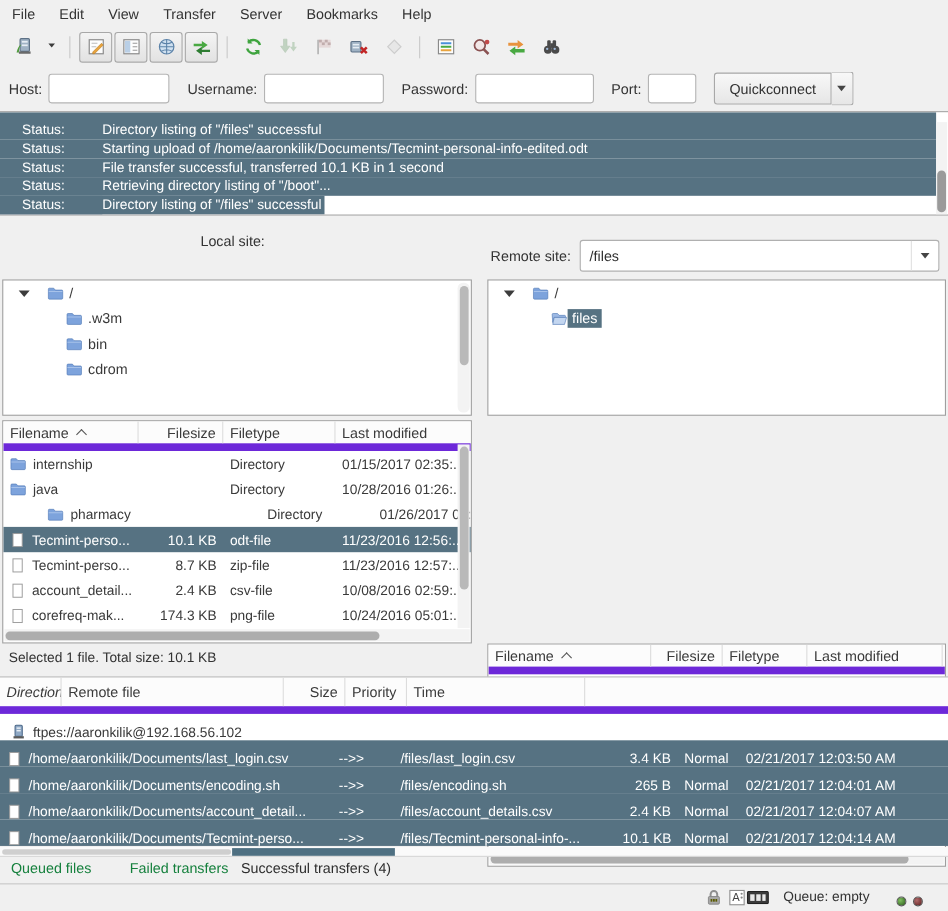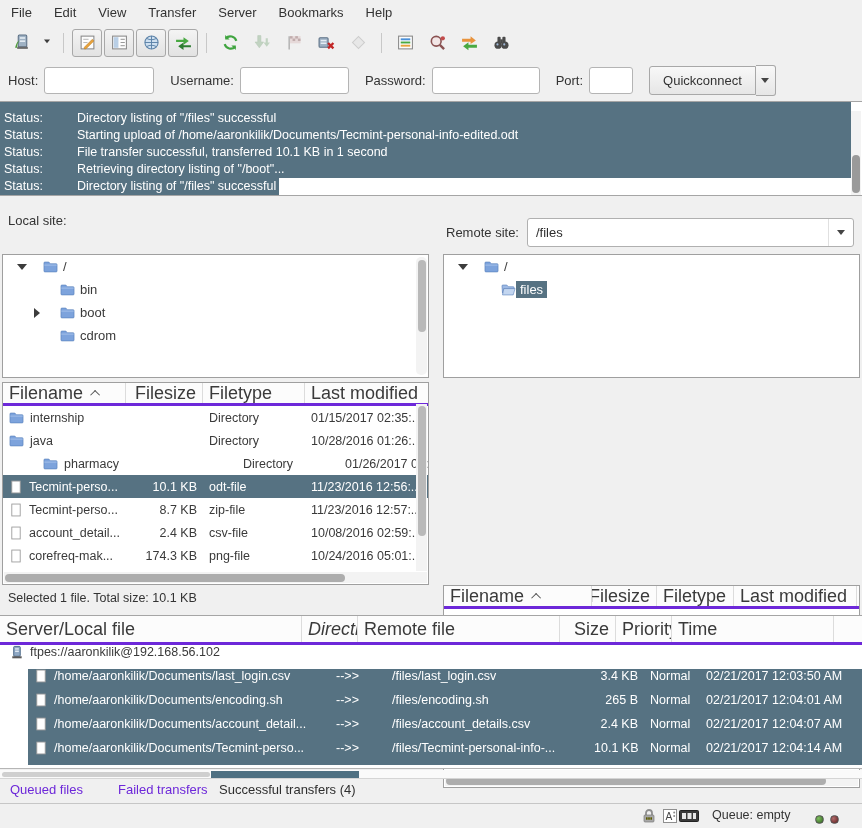--- a/index.html
+++ b/index.html
@@ -25,21 +25,21 @@
   #quickbar{left:0;top:59px;width:862px;height:42px;display:flex;align-items:center;padding-left:8px;box-sizing:border-box;background:#f0f0f0;}
   .qc-label{margin-right:6px;color:#333;}
   .qc-input{border:1px solid #b4b4b4;border-radius:3px;background:#fff;height:25px;margin-right:16px;outline:none;padding:0 6px;font:inherit;box-sizing:content-box;}
   #qc-host{width:96px;} #qc-user{width:95px;} #qc-pass{width:94px;} #qc-port{width:30px;}
   .qc-btn{height:29px;border:1px solid #a8a8a8;border-radius:3px 0 0 3px;background:linear-gradient(#f8f8f8,#e6e6e6);padding:0 13px;font:inherit;color:#333;}
   .qc-drop{height:29px;width:19px;border:1px solid #a8a8a8;border-left:none;border-radius:0 3px 3px 0;background:linear-gradient(#f8f8f8,#e6e6e6);display:flex;align-items:center;justify-content:center;}
   
   #logpanel{left:0;top:101px;width:862px;height:95px;background:#fff;border-top:1px solid #a5a5a5;border-bottom:1px solid #a5a5a5;box-sizing:border-box;overflow:hidden;}
   .log-clip{height:8px;background:#567282;margin-right:11px;}
   .log-line{height:17px;line-height:17px;background:#567282;color:#fff;font-size:12.5px;white-space:nowrap;margin-right:11px;display:flex;}
-  .log-line .lbl{width:73px;padding-left:4px;flex:none;}
+  .log-line .lbl{width:73px;padding-left:20px;flex:none;}
   .log-line.fit{background:transparent;margin-right:0;}
   .log-line.fit .hl{background:#567282;display:inline-flex;}
   .log-line.fit .lbl{background:#567282;}
   .log-vscroll{position:absolute;right:1px;top:9px;width:10px;height:84px;background:#f3f3f3;}
   .log-vscroll .thumb{position:absolute;left:1px;width:8px;top:44px;height:38px;background:#9a9a9a;border-radius:4px;}
   
   .sitebar{height:36px;display:flex;align-items:center;}
   .site-label{margin-right:8px;color:#333;white-space:nowrap;}
   .combo{flex:1;height:27px;border:1px solid #b0b0b0;border-radius:3px;background:#fff;display:flex;align-items:center;}
   .combo .val{flex:1;padding-left:8px;font-size:13px;color:#2e2e2e;white-space:nowrap;overflow:hidden;}
@@ -50,46 +50,46 @@
   .tree-row{height:23px;display:flex;align-items:center;position:relative;font-size:13px;}
   .expander{width:0;height:0;position:absolute;}
   .exp-down{border-left:5px solid transparent;border-right:5px solid transparent;border-top:6px solid #3c3c3c;}
   .exp-right{border-top:5px solid transparent;border-bottom:5px solid transparent;border-left:6px solid #3c3c3c;}
   .tree-label{padding:1px 4px;white-space:nowrap;}
   .tree-label.sel{background:#567282;color:#fff;}
   .tree-vscroll{position:absolute;right:1px;top:2px;width:11px;bottom:2px;background:#f3f3f3;border-radius:5px;}
   .tree-vscroll .thumb{position:absolute;left:1.5px;width:8px;background:#b9b9b9;border-radius:4px;}
   
   .flist{background:#fff;border:1px solid #9f9f9f;box-sizing:border-box;position:relative;overflow:hidden;}
-  .list-header{display:flex;height:20px;background:#fcfcfc;border-bottom:3px solid #6d28d9;font-size:18px;color:#3a3a3a;text-align:right;}
+  .list-header{display:flex;height:20px;background:#fcfcfc;border-bottom:7px solid #6d28d9;font-size:13px;color:#3a3a3a;text-align:right;}
   .hcell{display:flex;align-items:center;padding:0 6px;box-sizing:border-box;border-right:1px solid #dcdcdc;white-space:nowrap;overflow:hidden;flex:none;}
   .hcell.r{justify-content:flex-end;}
   .sort-up{width:6px;height:6px;border-left:1.6px solid #555;border-top:1.6px solid #555;transform:rotate(45deg) translateY(2px);margin-left:10px;flex:none;}
   .list-row{display:flex;height:23px;align-items:center;font-size:12.5px;white-space:nowrap;}
   .list-row.selected{background:#567282;color:#fff;}
   .cell{padding:0 6px;box-sizing:border-box;overflow:hidden;flex:none;}
   .cell.r{text-align:right;}
   .cell.name{display:flex;align-items:center;gap:6px;}
   .cell.name svg{flex:none;}
   .hscroll{position:absolute;left:1px;right:1px;bottom:1px;height:11px;background:#f3f3f3;}
   .hscroll .thumb{position:absolute;top:1.5px;height:8px;background:#adadad;border-radius:4px;}
   .list-vscroll{position:absolute;right:1px;top:21px;width:11px;bottom:13px;background:#f3f3f3;}
   .list-vscroll .thumb{position:absolute;left:1.5px;width:8px;background:#b9b9b9;border-radius:4px;top:2px;height:78%;}
   .pane-status{position:absolute;font-size:12.5px;color:#333;}
   
   #queue{left:0;top:615px;width:862px;height:154px;background:#fff;border-top:1px solid #a5a5a5;border-bottom:1px solid #b5b5b5;box-sizing:border-box;}
   #queue .list-header{height:26px;}
-  .q-row{display:flex;height:24px;align-items:flex-start;font-size:12.5px;white-space:nowrap;}
-  .q-row.selected{background:#567282;color:#fff;margin-left:28px;}
+  .q-row{display:flex;height:24px;align-items:flex-end;font-size:12.5px;white-space:nowrap;}
+  .q-row.selected{background:#567282;color:#fff;}
   
   #strip{left:0;top:770px;width:862px;height:9px;background:#fafafa;border-bottom:1px solid #d5d5d5;box-sizing:border-box;}
   #strip .h-thumb{position:absolute;left:2px;top:2px;width:208px;height:5px;background:#cfcfcf;border-radius:3px;}
   #strip .tab-indicator{position:absolute;left:211px;top:1px;width:148px;height:7px;background:#4f7082;}
   #tabs{left:0;top:779px;width:862px;height:24px;}
-  .tab{position:absolute;top:0;line-height:22px;color:#6d28d9;font-size:13px;white-space:nowrap;}
+  .tab{position:absolute;top:0;line-height:22px;color:#15803d;font-size:13px;white-space:nowrap;}
   .tab.active{color:#2e2e2e;}
   #statusbar{left:0;top:803px;width:862px;height:25px;border-top:1px solid #c6c6c6;box-sizing:border-box;background:#f0f0f0;}
   .sb-icon{position:absolute;top:4px;}
   #sb-queue-text{position:absolute;left:712px;top:4px;font-size:12.5px;color:#333;}
   .led{position:absolute;top:11px;width:9px;height:9px;border-radius:50%;border:1px solid #555;box-sizing:border-box;}
   .led.green{background:radial-gradient(circle at 35% 35%, #7fbf5f, #2e5c1e);left:815px;}
   .led.red{background:radial-gradient(circle at 35% 35%, #b06a6a, #5c1e1e);left:830px;}
 </style>
 </head>
 <body>
@@ -288,21 +288,21 @@
           <span class="lbl">Status:</span>
           <span style="padding-right: 3px;">Directory listing of "/files" successful</span>
         </span>
       </div>
     </div>
   <div class="log-vscroll">
       <div class="thumb"></div>
     </div>
 </div>
 
-<div class="sitebar abs" style="left:8px;top:202px;width:415px;">
+<div class="sitebar abs" style="left:8px;top:212px;width:415px;flex-direction:column;">
   <span class="site-label">Local site:</span>
 </div>
 <div class="sitebar abs" style="left:446px;top:214px;width:408px;">
   <span class="site-label">Remote site:</span>
   <div class="combo">
     <span class="val">/files</span>
     <span class="arrow">
         <span class="carr"></span>
       </span>
   </div>
@@ -316,29 +316,28 @@
             <path d="M1 4.2a1 1 0 0 1 1-1h4.2L7.8 5H14a1 1 0 0 1 1 1v6.8a1 1 0 0 1-1 1H2a1 1 0 0 1-1-1z" fill="#7da3dc" stroke="#5079b5" stroke-width=".6"></path>
             <path d="M1.4 6h13.2v1H1.4z" fill="#a7c2ea"></path>
           </svg></span>
         <span class="tree-label" style="position: absolute; left: 56px;">/</span>
       </div>
       <div class="tree-row">
         <span style="position: absolute; left: 57px; top: 4px;"><svg viewBox="0 0 16 16" width="15" height="15">
             <path d="M1 4.2a1 1 0 0 1 1-1h4.2L7.8 5H14a1 1 0 0 1 1 1v6.8a1 1 0 0 1-1 1H2a1 1 0 0 1-1-1z" fill="#7da3dc" stroke="#5079b5" stroke-width=".6"></path>
             <path d="M1.4 6h13.2v1H1.4z" fill="#a7c2ea"></path>
           </svg></span>
-        <span class="tree-label" style="position: absolute; left: 73px;">bin</span>
+        <span class="tree-label" style="position: absolute; left: 73px;">.w3m</span>
       </div>
       <div class="tree-row">
-        <span class="expander exp-right" style="left: 31px; top: 7px;"></span>
         <span style="position: absolute; left: 57px; top: 4px;"><svg viewBox="0 0 16 16" width="15" height="15">
             <path d="M1 4.2a1 1 0 0 1 1-1h4.2L7.8 5H14a1 1 0 0 1 1 1v6.8a1 1 0 0 1-1 1H2a1 1 0 0 1-1-1z" fill="#7da3dc" stroke="#5079b5" stroke-width=".6"></path>
             <path d="M1.4 6h13.2v1H1.4z" fill="#a7c2ea"></path>
           </svg></span>
-        <span class="tree-label" style="position: absolute; left: 73px;">boot</span>
+        <span class="tree-label" style="position: absolute; left: 73px;">bin</span>
       </div>
       <div class="tree-row">
         <span style="position: absolute; left: 57px; top: 4px;"><svg viewBox="0 0 16 16" width="15" height="15">
             <path d="M1 4.2a1 1 0 0 1 1-1h4.2L7.8 5H14a1 1 0 0 1 1 1v6.8a1 1 0 0 1-1 1H2a1 1 0 0 1-1-1z" fill="#7da3dc" stroke="#5079b5" stroke-width=".6"></path>
             <path d="M1.4 6h13.2v1H1.4z" fill="#a7c2ea"></path>
           </svg></span>
         <span class="tree-label" style="position: absolute; left: 73px;">cdrom</span>
       </div>
     </div>
   <div class="tree-vscroll">
@@ -577,23 +576,20 @@
   <div class="hscroll">
       <div class="thumb" style="left:1px;width:380px;"></div>
     </div>
 </div>
 
 <div class="pane-status abs" style="left:8px;top:591px;">Selected 1 file. Total size: 10.1 KB</div>
 <div class="pane-status abs" style="left:450px;top:618px;">4 files. Total size: 16.1 KB</div>
 
 <div id="queue" class="abs">
   <div class="list-header">
-      <div class="hcell" style="width: 302px;">
-        <span>Server/Local file</span>
-      </div>
       <div class="hcell" style="width: 56px; font-style: italic;">
         <span>Direction</span>
       </div>
       <div class="hcell" style="width: 202px;">
         <span>Remote file</span>
       </div>
       <div class="hcell r" style="width: 56px;">
         <span>Size</span>
       </div>
       <div class="hcell" style="width: 56px;">

